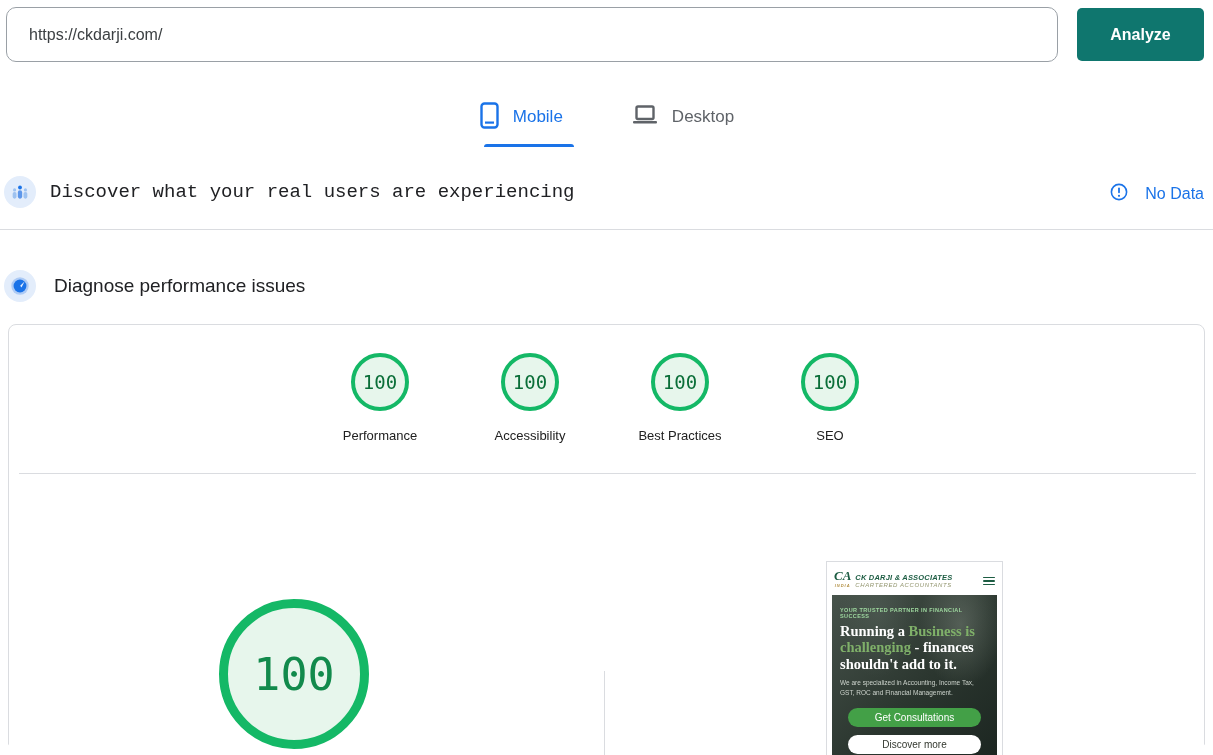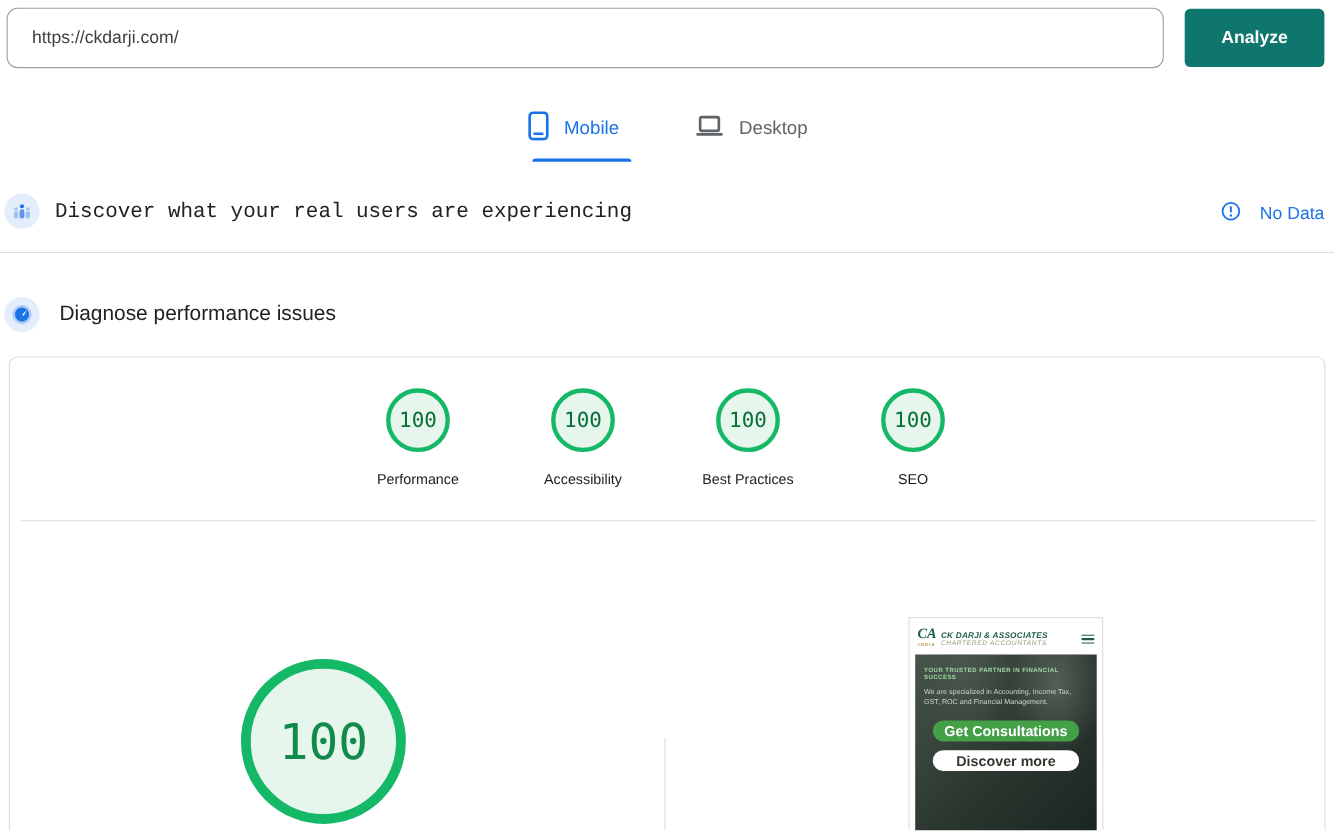--- a/index.html
+++ b/index.html
@@ -1,18 +1,18 @@
 <!DOCTYPE html>
 <html><head>
 <meta charset="utf-8">
 <style>
   * { margin:0; padding:0; box-sizing:border-box; }
   html,body { background:#fff; }
   body { font-family:"Liberation Sans", sans-serif; }
-  #page { position:relative; width:1213px; height:755px; overflow:hidden; background:#fff; }
+  #page { position:relative; width:1213px; height:755px; overflow:hidden; background:#fff;border-radius:32px; }
 
   
   .url-input{
     position:absolute; left:6px; top:7px; width:1052px; height:55px;
     border:1px solid #9aa0a6; border-radius:10px; background:#fff;
     font-size:16px; color:#3c4043; padding:0 22px; outline:none;
     font-family:"Liberation Sans", sans-serif;
   }
   .analyze-btn{
     position:absolute; left:1077px; top:8px; width:127px; height:53px;
@@ -80,21 +80,21 @@
     height:164px; padding:12px 8px 0 8px; overflow:hidden;
     background:
       radial-gradient(60px 90px at 78% 18%, rgba(140,150,140,.40), transparent 70%),
       radial-gradient(55px 90px at 28% 12%, rgba(95,108,100,.35), transparent 70%),
       linear-gradient(135deg,#47534b 0%, #2b362f 55%, #1c2621 100%);
   }
   .pv-eyebrow{ font-size:5.5px; letter-spacing:.4px; color:#9ed89f; font-weight:bold; }
   .pv-heading{ margin-top:4px; font-family:"Liberation Serif", serif; font-weight:bold; font-size:14.5px; line-height:1.13; color:#fff; }
   .pv-heading .green{ color:#7fb069; }
   .pv-text{ margin-top:6px; font-size:6.5px; line-height:1.45; color:#ccd3cc; width:95%; }
-  .pv-btn{ margin:11px auto 0 auto; width:89%; height:19px; border-radius:10px; display:flex; align-items:center; justify-content:center; font-size:13px; font-weight:bold; }
+  .pv-btn{ margin:11px auto 0 auto; width:89%; height:19px; border-radius:10px; display:flex; align-items:center; justify-content:center; font-size:10px; font-weight:normal; }
   .pv-btn.primary{ background:#43a047; color:#fff; }
   .pv-btn.secondary{ margin-top:8px; background:#fff; color:#33382f; }
 </style>
 </head>
 <body>
 
 <div id="page">
 
   <input class="url-input" type="text" value="https://ckdarji.com/" style="">
   <button class="analyze-btn">Analyze</button>
@@ -195,20 +195,21 @@
           <div class="pv-brand-tag">CHARTERED ACCOUNTANTS</div>
         </div>
         <div class="pv-menu">
           <span></span>
             <span></span>
             <span></span>
         </div>
       </div>
       <div class="pv-hero">
         <div class="pv-eyebrow">YOUR TRUSTED PARTNER IN FINANCIAL SUCCESS</div>
+        <div class="pv-heading"><span>Running a </span><span class="green">Business is challenging</span><span> - finances shouldn't add to it.</span></div>
         <div class="pv-text">We are specialized in Accounting, Income Tax, GST, ROC and Financial Management.</div>
         <div class="pv-btn primary">Get Consultations</div>
         <div class="pv-btn secondary">Discover more</div>
       </div>
     </div>
 
   </div>
 </div>
 
 </body></html>

